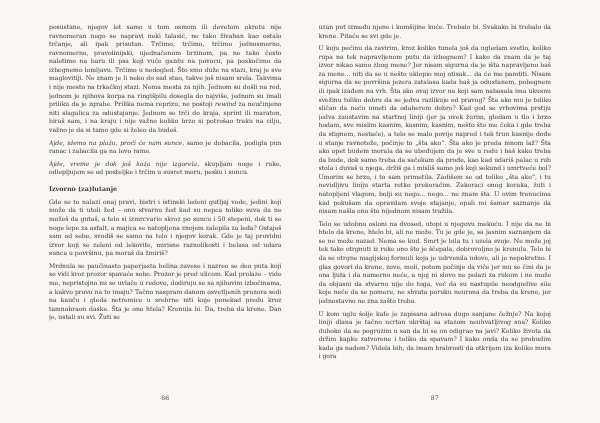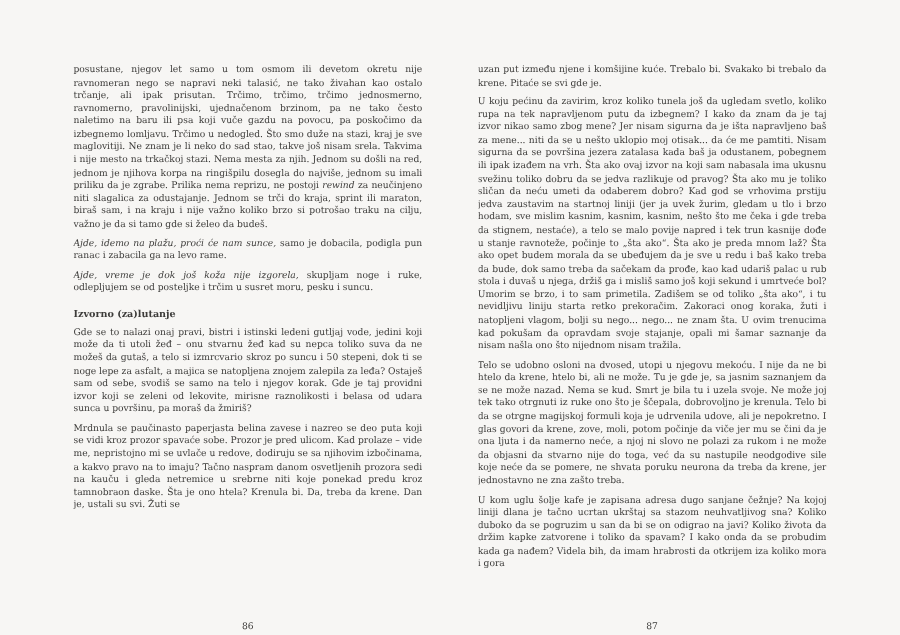--- a/index.html
+++ b/index.html
@@ -9,21 +9,21 @@
   body {
     width: 600px;
     height: 423px;
     background: #f7f6f4;
     overflow: hidden;
   }
   .spread {
     display: flex;
     justify-content: space-between;
     gap: 37px;
-    padding: 43px 49px 0 49px;
+    padding: 23px 49px 0 49px;
     box-sizing: border-box;
     height: 100%;
   }
   .page {
     position: relative;
     width: 233px;
     height: 378px;
   }
   .page-body {
     height: 358px;

